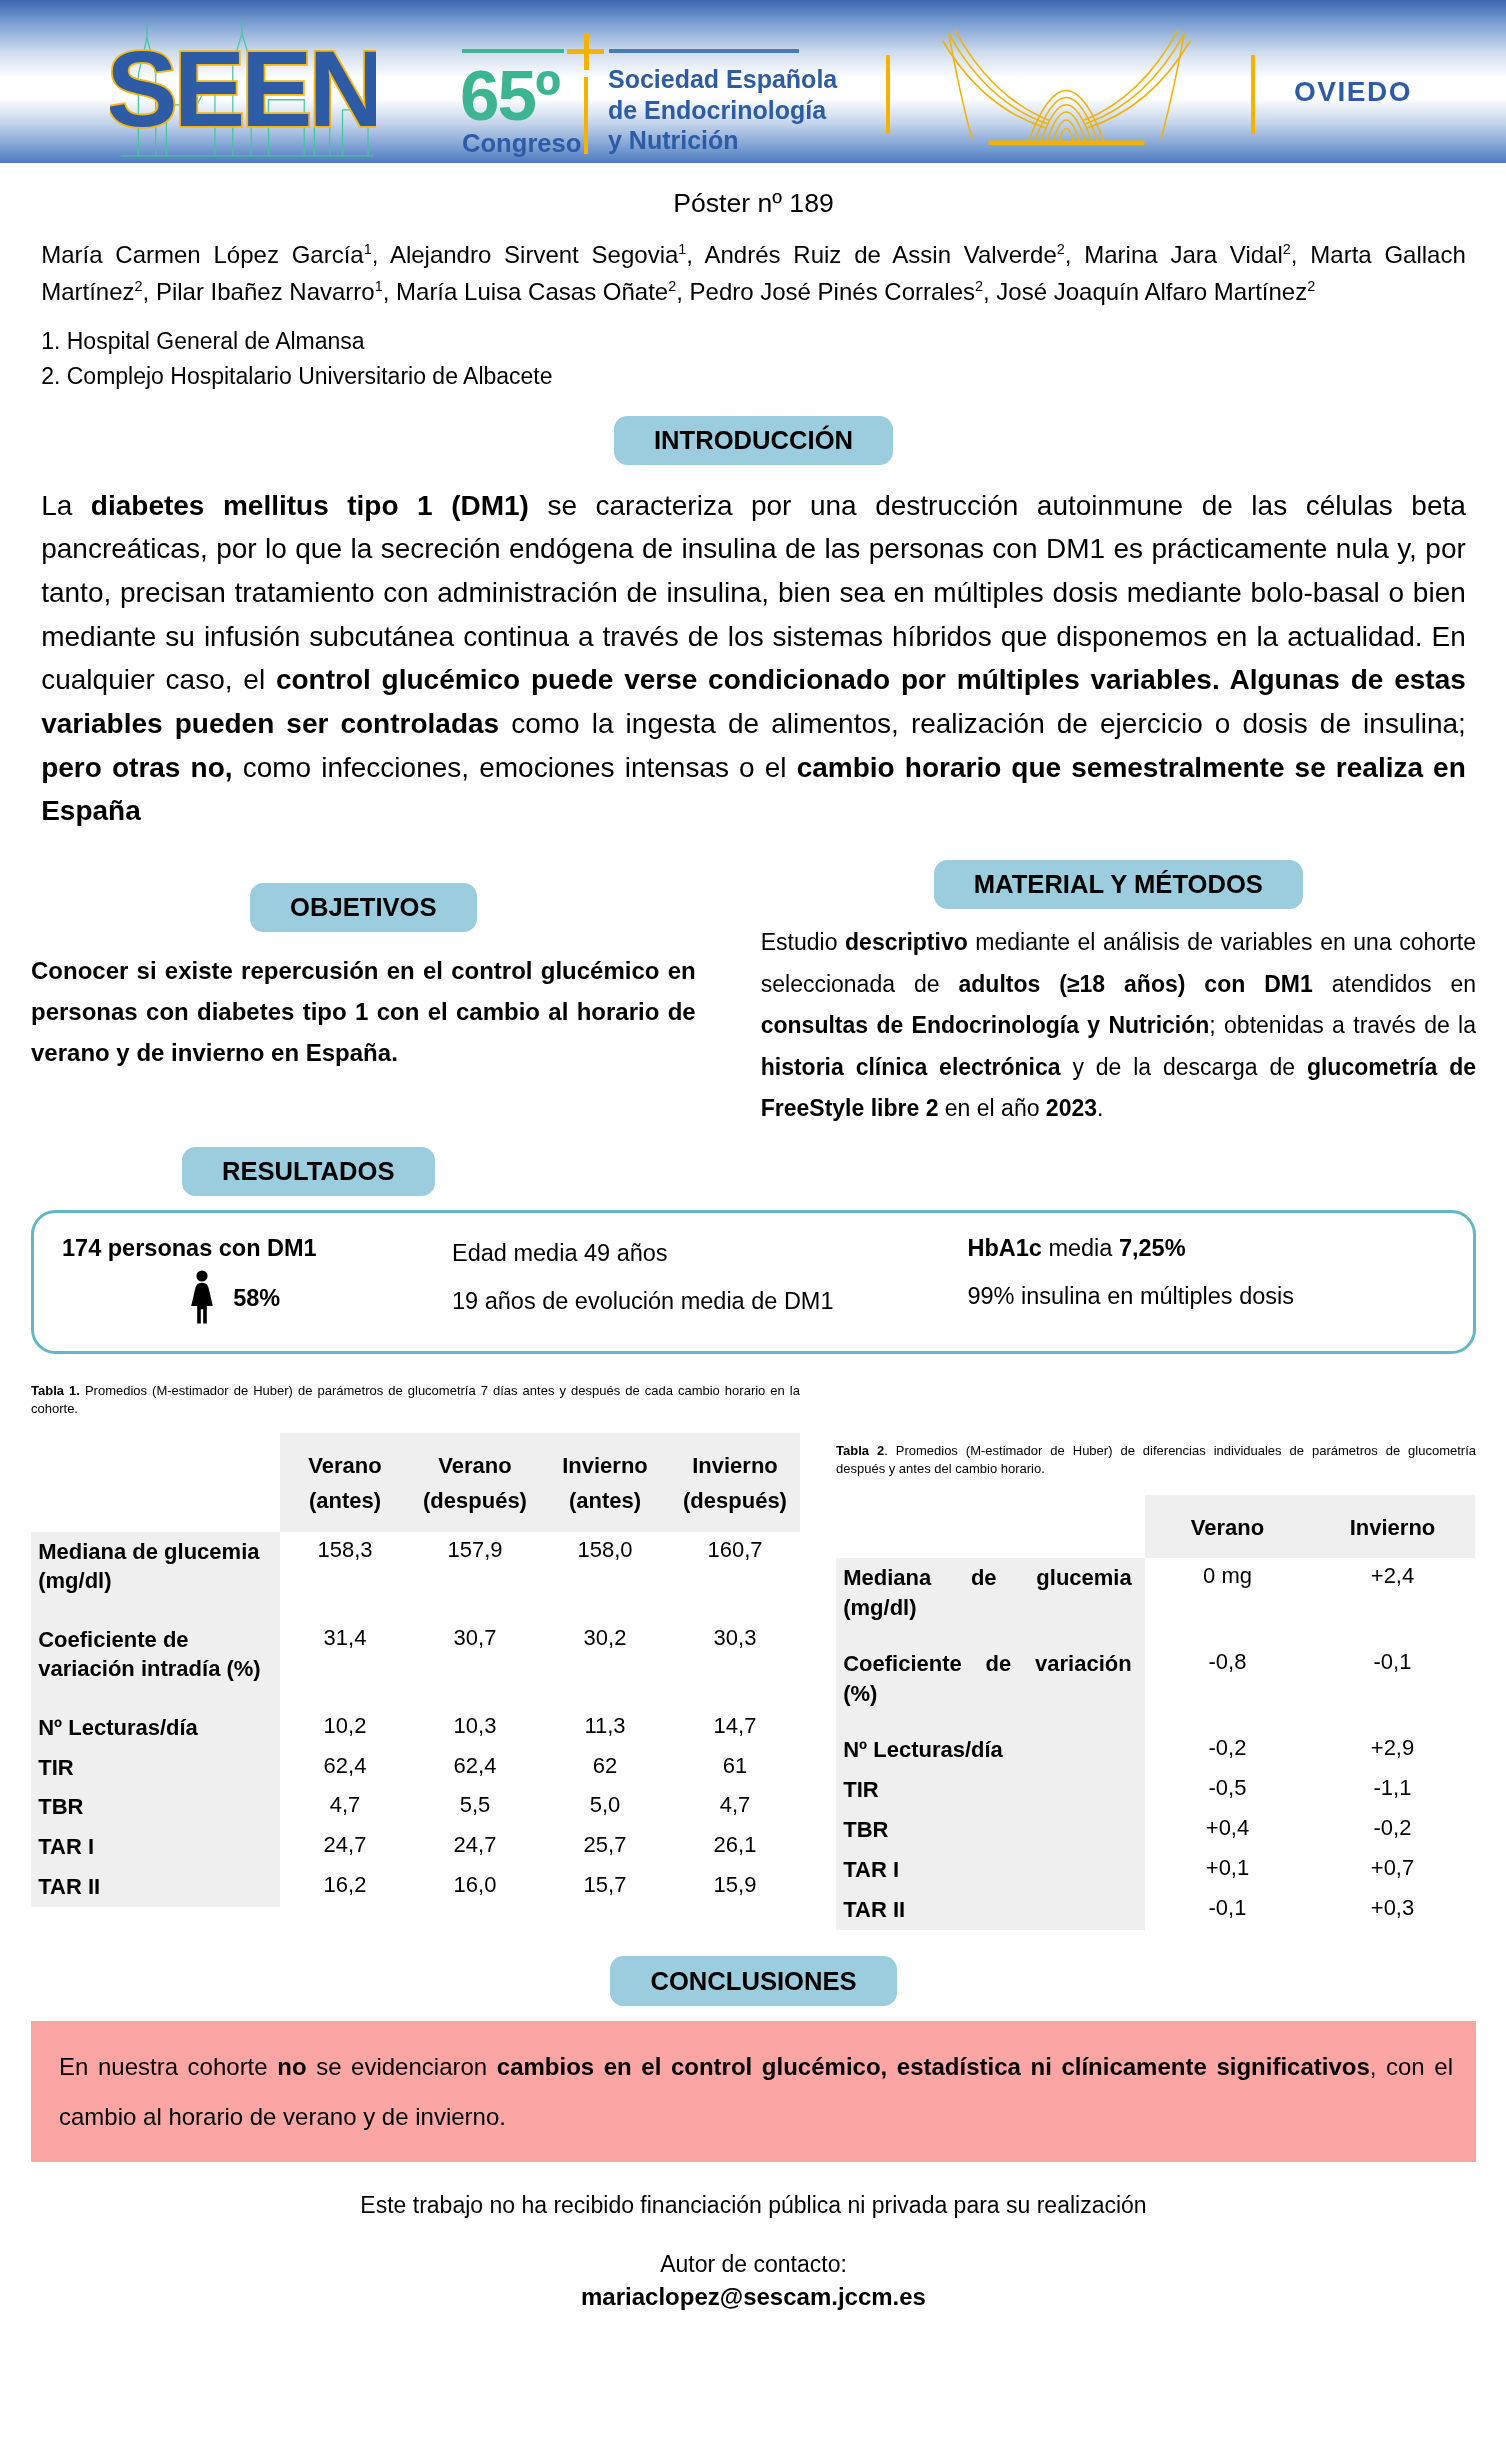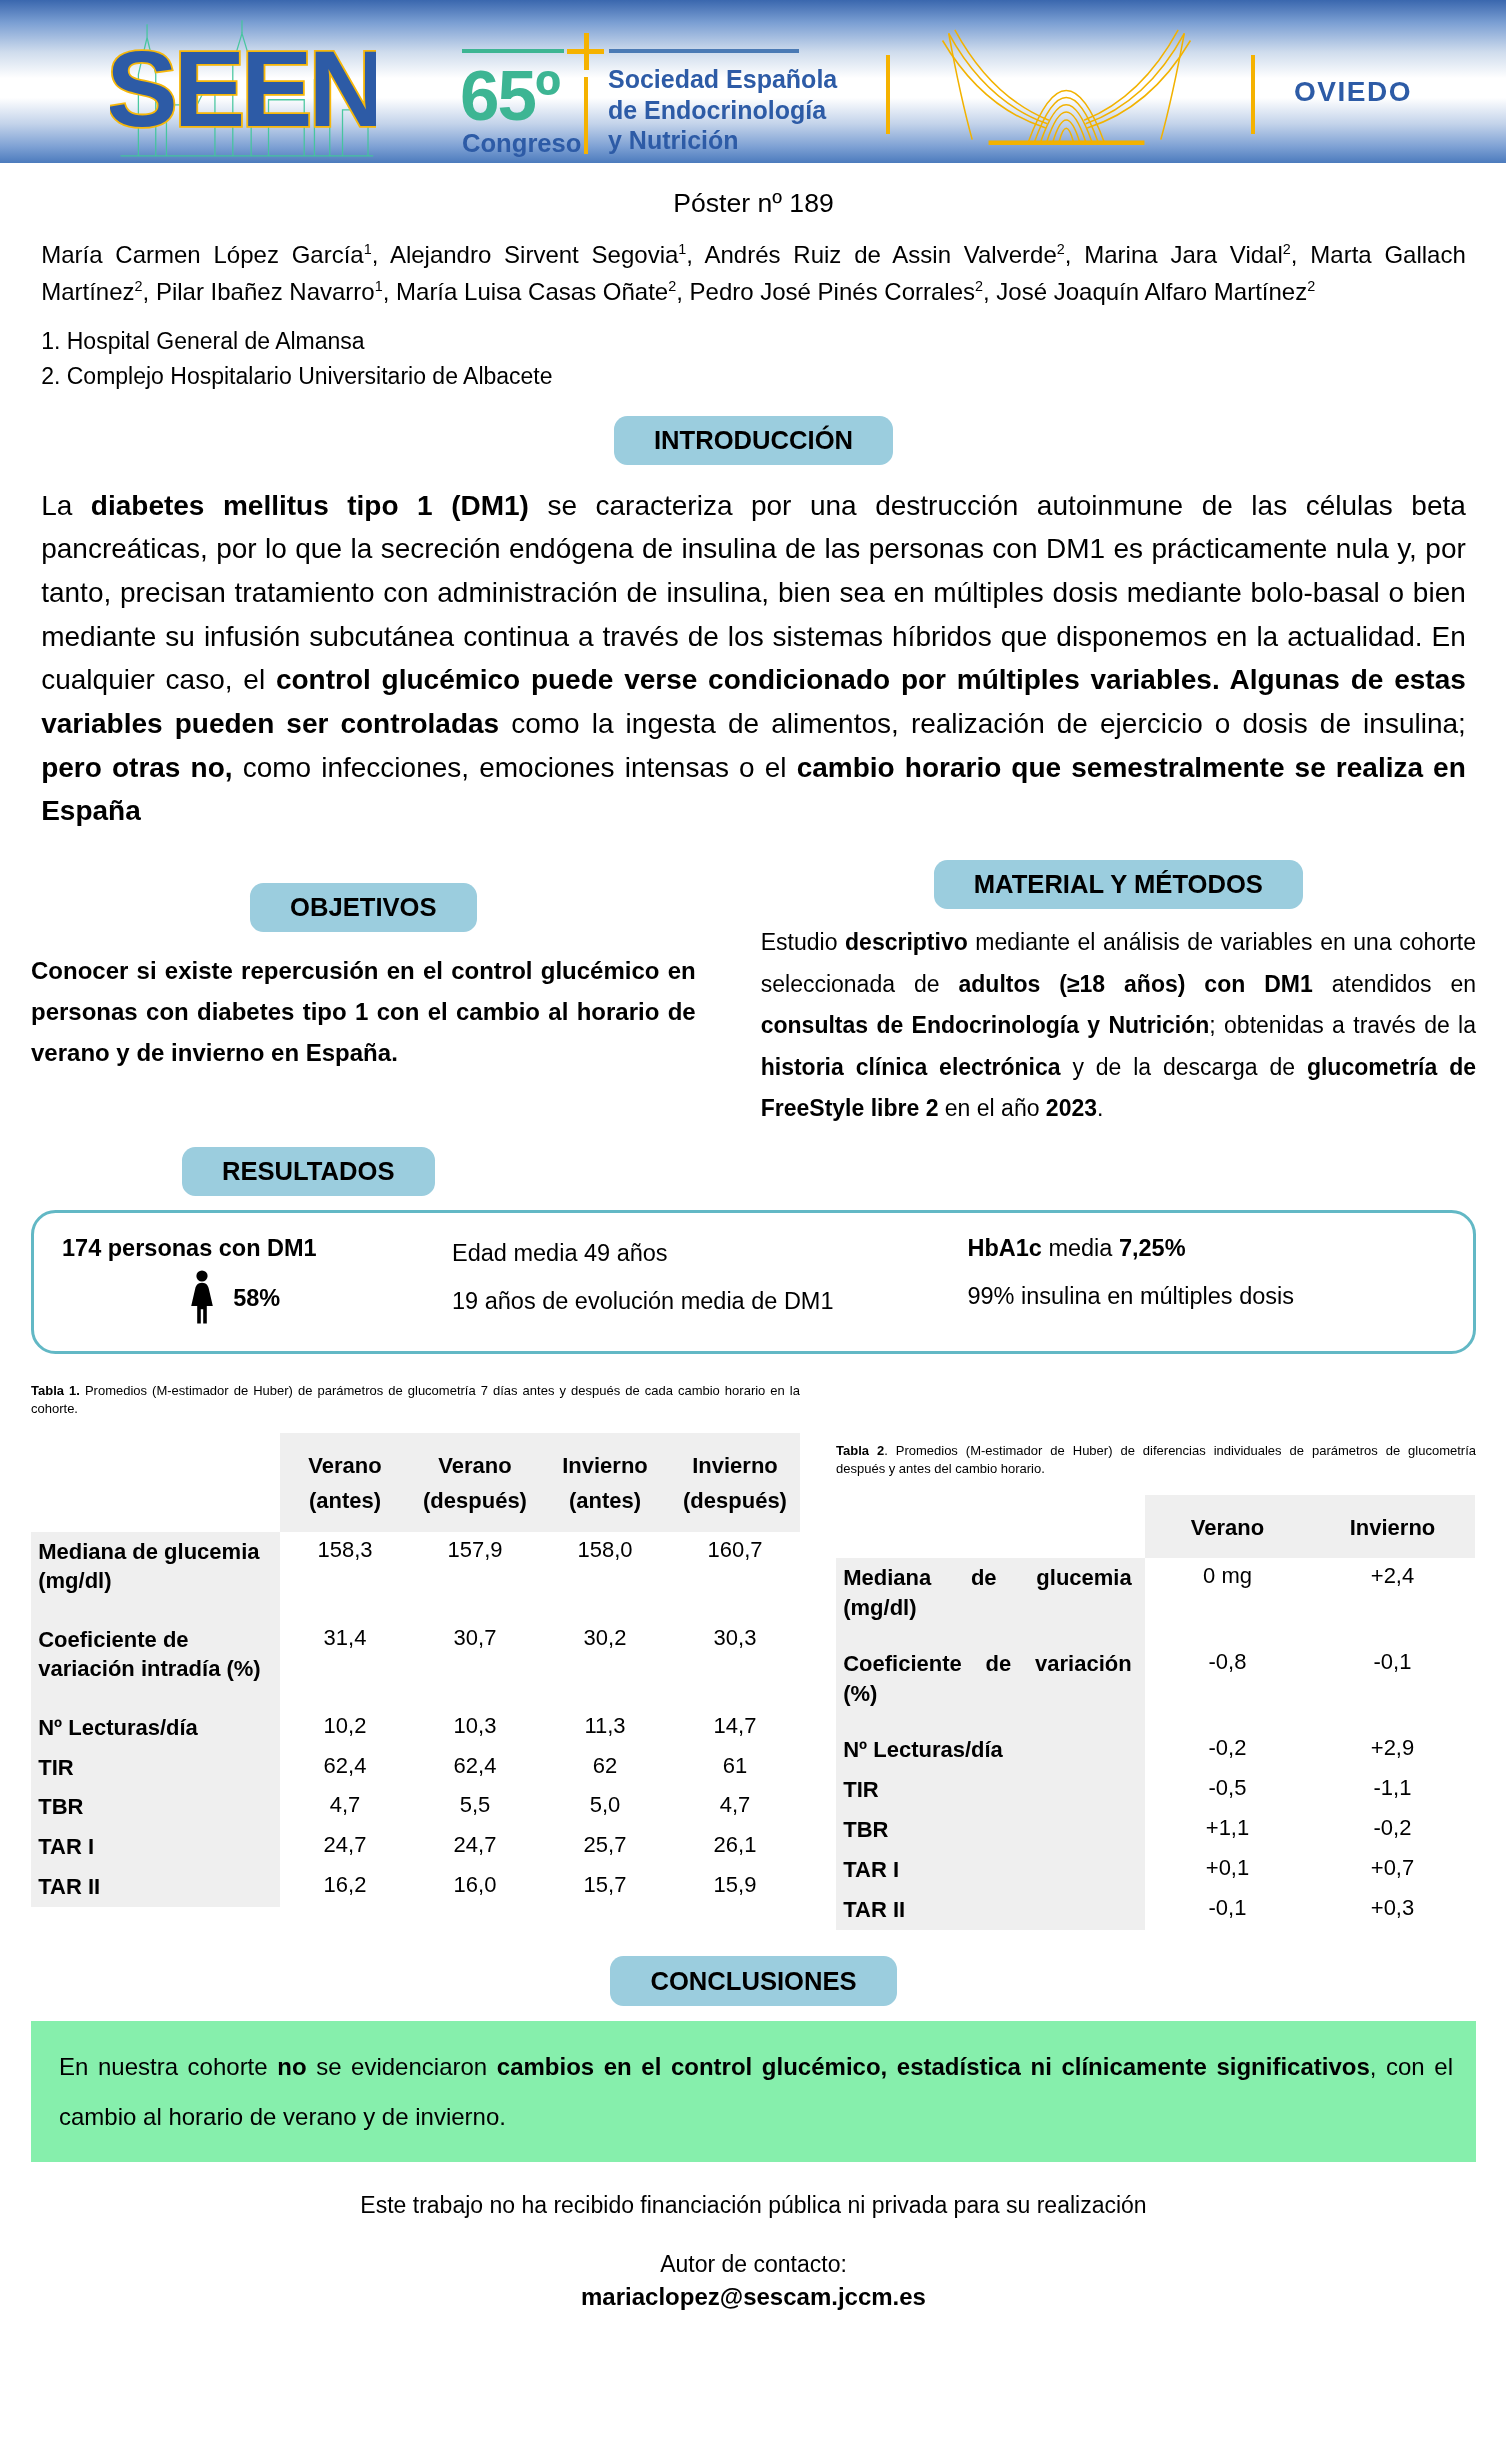--- a/index.html
+++ b/index.html
@@ -267,34 +267,34 @@
             <div class="cell label just tall">Coeficiente de variación (%)</div>
             <div class="cell val tall">-0,8</div>
             <div class="cell val tall">-0,1</div>
             <div class="cell label just">Nº Lecturas/día</div>
             <div class="cell val">-0,2</div>
             <div class="cell val">+2,9</div>
             <div class="cell label just">TIR</div>
             <div class="cell val">-0,5</div>
             <div class="cell val">-1,1</div>
             <div class="cell label just">TBR</div>
-            <div class="cell val">+1,1</div>
+            <div class="cell val">+0,4</div>
             <div class="cell val">-0,2</div>
             <div class="cell label just">TAR I</div>
             <div class="cell val">+0,1</div>
             <div class="cell val">+0,7</div>
             <div class="cell label just">TAR II</div>
             <div class="cell val">-0,1</div>
             <div class="cell val">+0,3</div>
           </div>
       </div>
     </div>
 
     <div class="pill center conclusiones-pill" style="background: rgb(155, 205, 222);">CONCLUSIONES</div>
-    <div class="conclusions-box rich" style="background: #86efac; padding-left: 28px;"><span>En nuestra cohorte </span><span style="font-weight: bold;">no</span><span> se evidenciaron </span><span style="font-weight: bold;">cambios en el control glucémico, estadística ni clínicamente significativos</span><span>, con el cambio al horario de verano y de invierno.</span></div>
+    <div class="conclusions-box rich" style="background: #fca5a5; padding-left: 28px;"><span>En nuestra cohorte </span><span style="font-weight: bold;">no</span><span> se evidenciaron </span><span style="font-weight: bold;">cambios en el control glucémico, estadística ni clínicamente significativos</span><span>, con el cambio al horario de verano y de invierno.</span></div>
 
     <div class="footer-line1">Este trabajo no ha recibido financiación pública ni privada para su realización</div>
     <div class="footer-line2">Autor de contacto:</div>
     <div class="footer-email">mariaclopez@sescam.jccm.es</div>
 
   </div>
 </div>
 
 
 </body></html>

